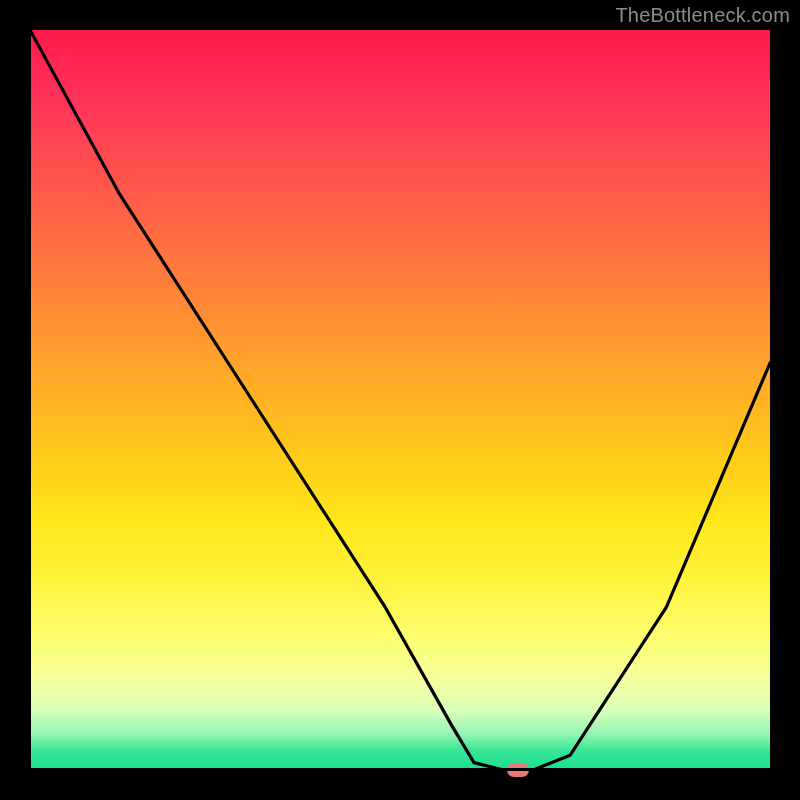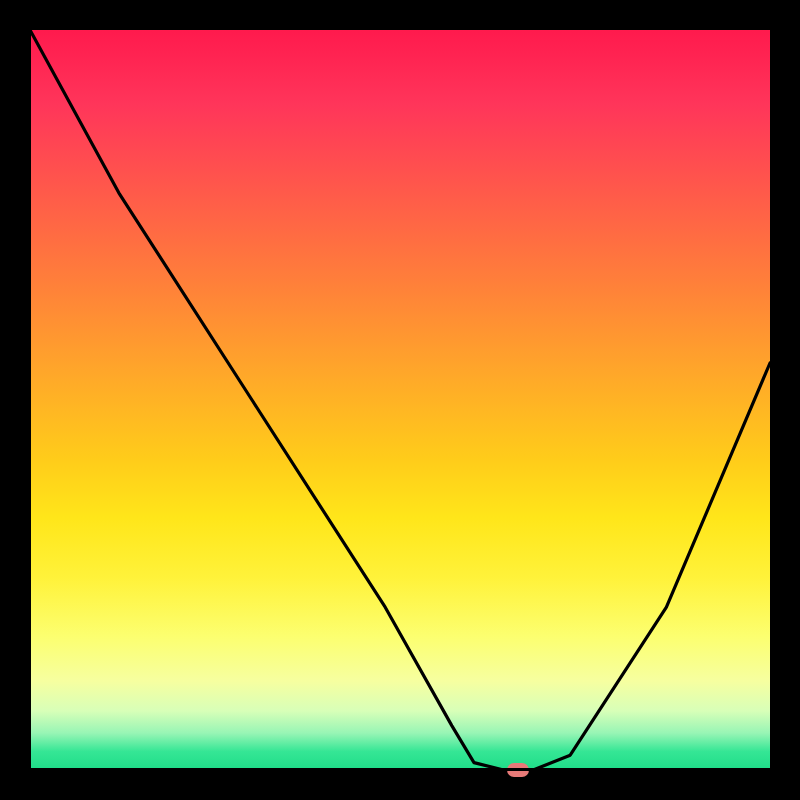--- a/index.html
+++ b/index.html
@@ -80,20 +80,21 @@
     font-size: 20px;
     color: #8c8c8c;
     z-index: 10;
     letter-spacing: 0.2px;
   }
 </style>
 </head>
 <body>
 
 <div class="chart-container">
+  <div class="watermark">TheBottleneck.com</div>
 
   <div class="plot-area"></div>
 
   <svg class="curve" viewBox="0 0 740 740" preserveAspectRatio="none">
     <path id="curve-path" d="M0.0 0.0 L88.8 162.8 L222.0 370.0 L355.2 577.2 L421.8 695.6 L444.0 732.6 L473.6 740.0 L503.2 740.0 L540.2 725.2 L636.4 577.2 L740.0 333.0" fill="none" stroke="#000" stroke-width="3.2" stroke-linejoin="round" stroke-linecap="round"></path>
   </svg>
 
   <div class="marker" id="marker" style="left: 518.4px; top: 770px; background: rgb(231, 122, 120);"></div>
 
   <div class="axis-line x-axis"></div>

